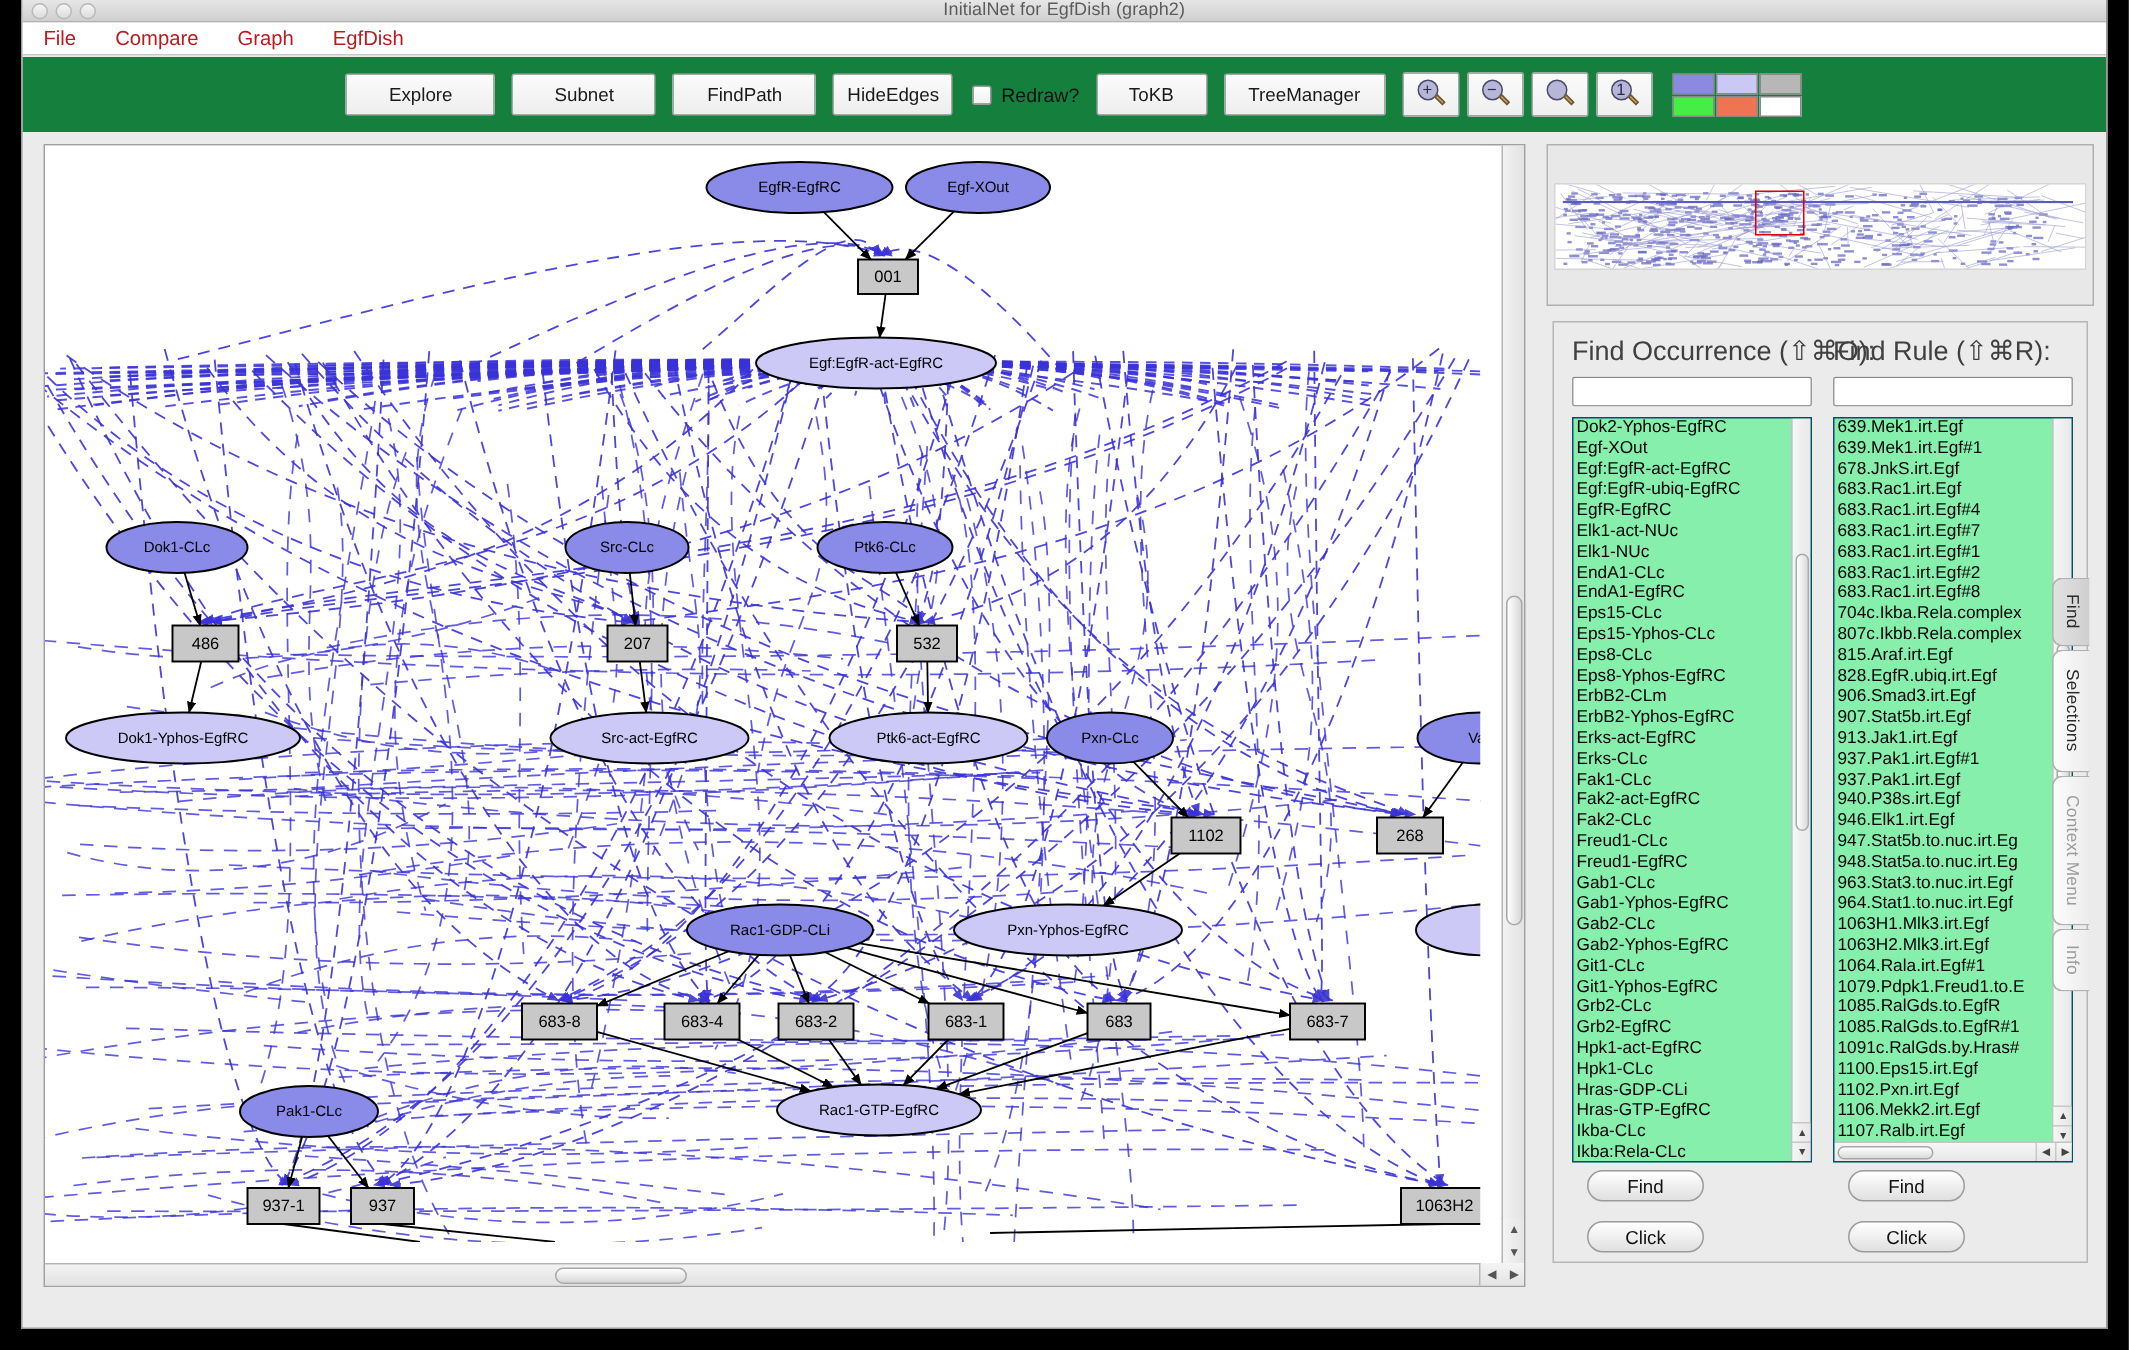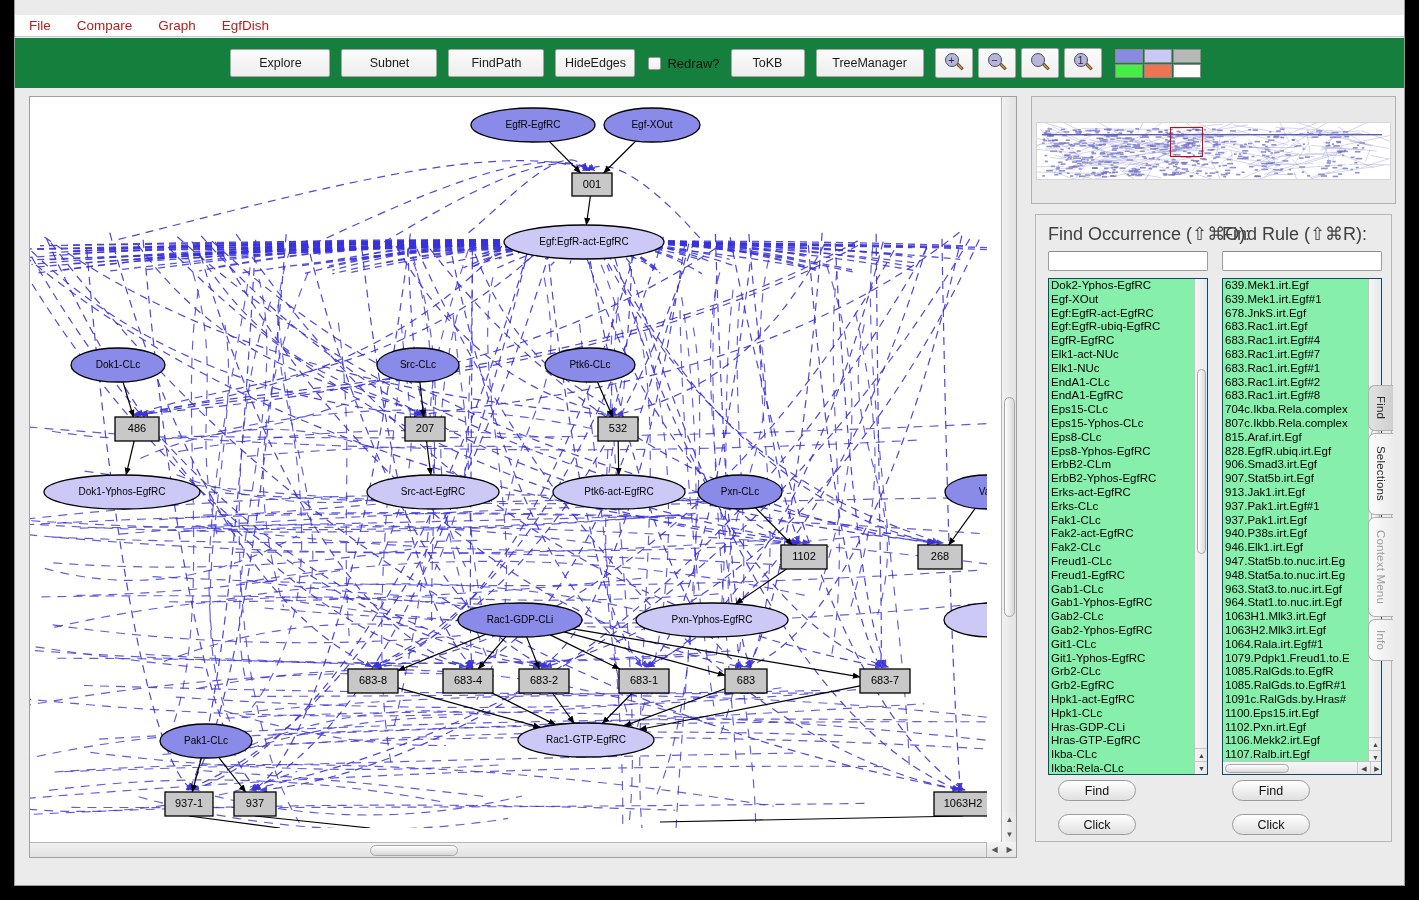--- a/index.html
+++ b/index.html
@@ -331,20 +331,28 @@
     text-anchor: middle;
     dominant-baseline: middle;
   }
 </style>
 </head>
 <body>
 
 <div id="root">
   <div class="window">
 
+    <div class="titlebar">
+      <div class="traffic">
+        <div class="tl"></div>
+        <div class="tl"></div>
+        <div class="tl"></div>
+      </div>
+      <div class="title-text">InitialNet for EgfDish (graph2)</div>
+    </div>
 
     <div class="menubar">
       <div class="menu-item">File</div>
       <div class="menu-item">Compare</div>
       <div class="menu-item">Graph</div>
       <div class="menu-item">EgfDish</div>
     </div>
 
     <div class="toolbar">
       <div class="tb-btn w1">Explore</div>

